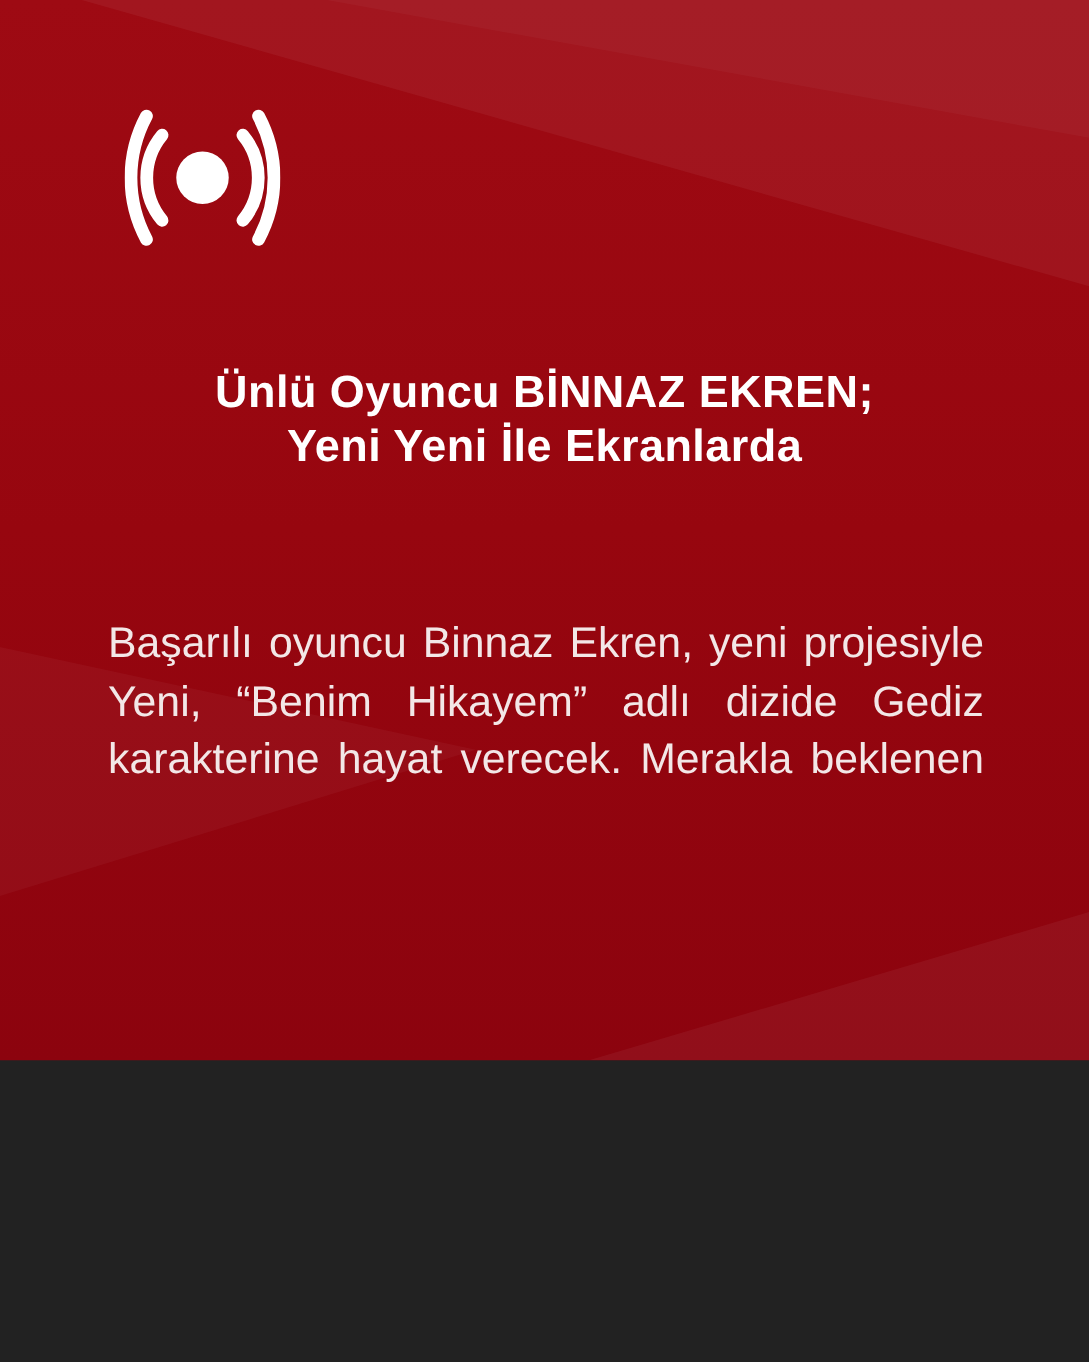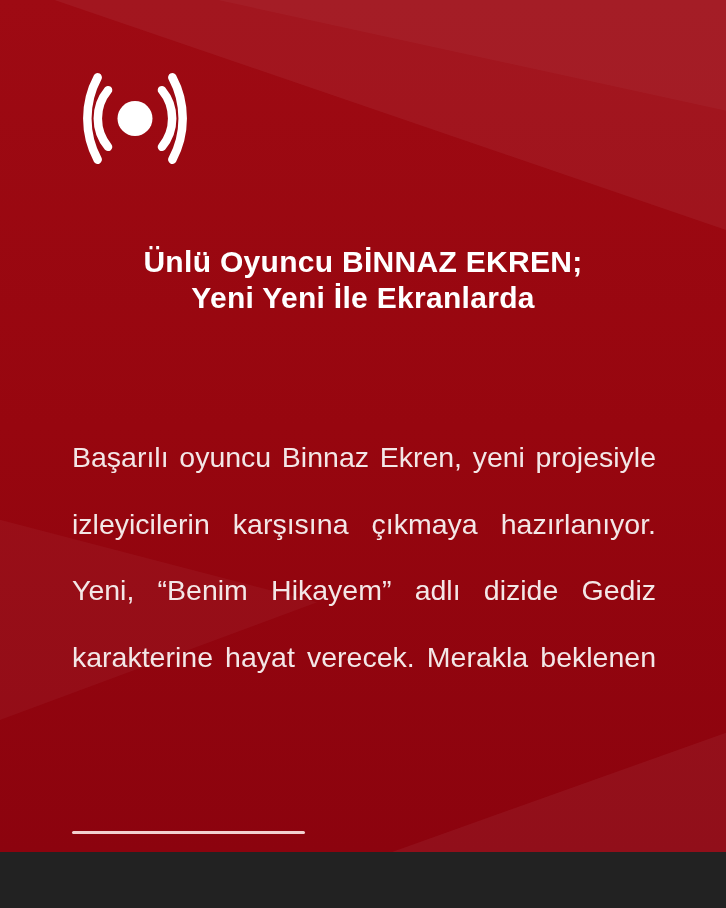--- a/index.html
+++ b/index.html
@@ -1,19 +1,19 @@
 <!DOCTYPE html>
 <html><head>
 <meta charset="utf-8">
 <style>
   html, body { margin: 0; padding: 0; background: #222; }
   .canvas {
     position: relative;
     width: 726px;
-    height: 852px;
+    height: 707px;
     overflow: hidden;
     background: linear-gradient(180deg, #9e0a13 0%, #97060f 50%, #8c030e 100%);
     font-family: "Liberation Sans", sans-serif;
   }
   .bg-shape { position: absolute; inset: 0; pointer-events: none; }
   .bg-top {
     background: rgba(255,255,255,0.05);
     clip-path: polygon(7.5% 0%, 100% 0%, 100% 27%);
   }
   .bg-top-2 {
@@ -52,21 +52,21 @@
   .headline .hl-line { display: block; }
   .body-text {
     position: absolute;
     left: 72px;
     top: 410px;
     width: 584px;
     color: #f3e7e7;
     font-size: 28.5px;
     line-height: 38.6px;
   }
-  .jline { text-align: justify; text-align-last: justify; margin-top: 28px; }
+  .jline { text-align: justify; text-align-last: justify; }
   .jline-last { text-align-last: left; }
   .divider {
     position: absolute;
     left: 72px;
     top: 831px;
     width: 233px;
     height: 3px;
     background: #f2cfcf;
     border-radius: 2px;
   }
@@ -93,20 +93,19 @@
     </svg>
   </div>
 
   <h1 class="headline">
     <span class="hl-line">Ünlü Oyuncu BİNNAZ EKREN;</span>
     <span class="hl-line">Yeni Yeni İle Ekranlarda</span>
   </h1>
 
   <div class="body-text">
       <div class="jline">Başarılı oyuncu Binnaz Ekren, yeni projesiyle</div>
-      <div class="jline">izleyicilerin karşısına çıkmaya hazırlanıyor.</div>
       <div class="jline">Yeni, “Benim Hikayem” adlı dizide Gediz</div>
       <div class="jline">karakterine hayat verecek. Merakla beklenen</div>
     </div>
 
   <div class="divider"></div>
 
 </div>
 
 </body></html>

